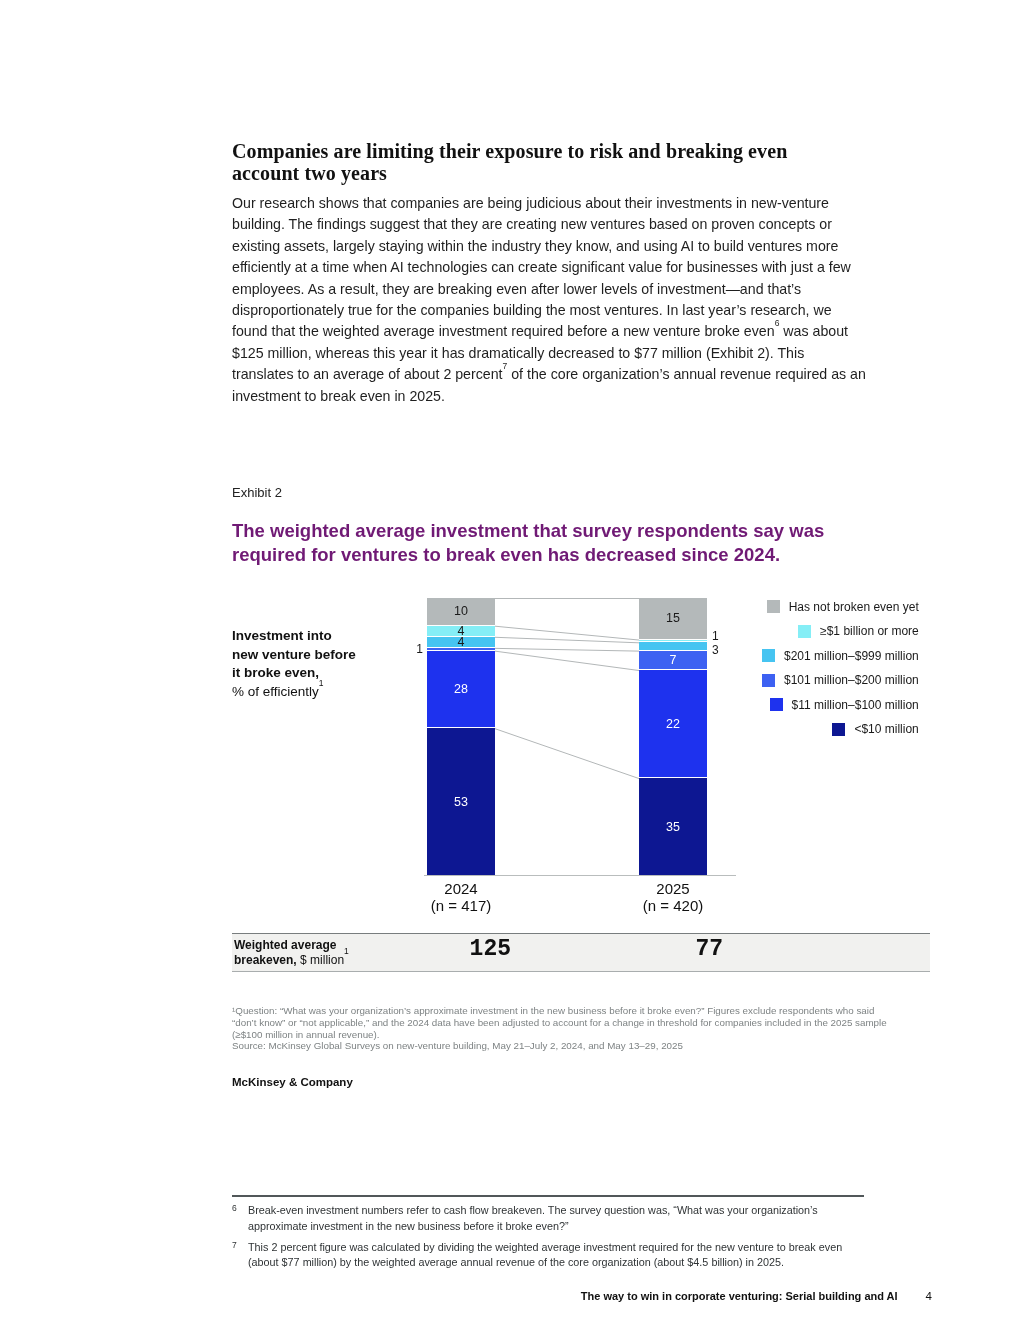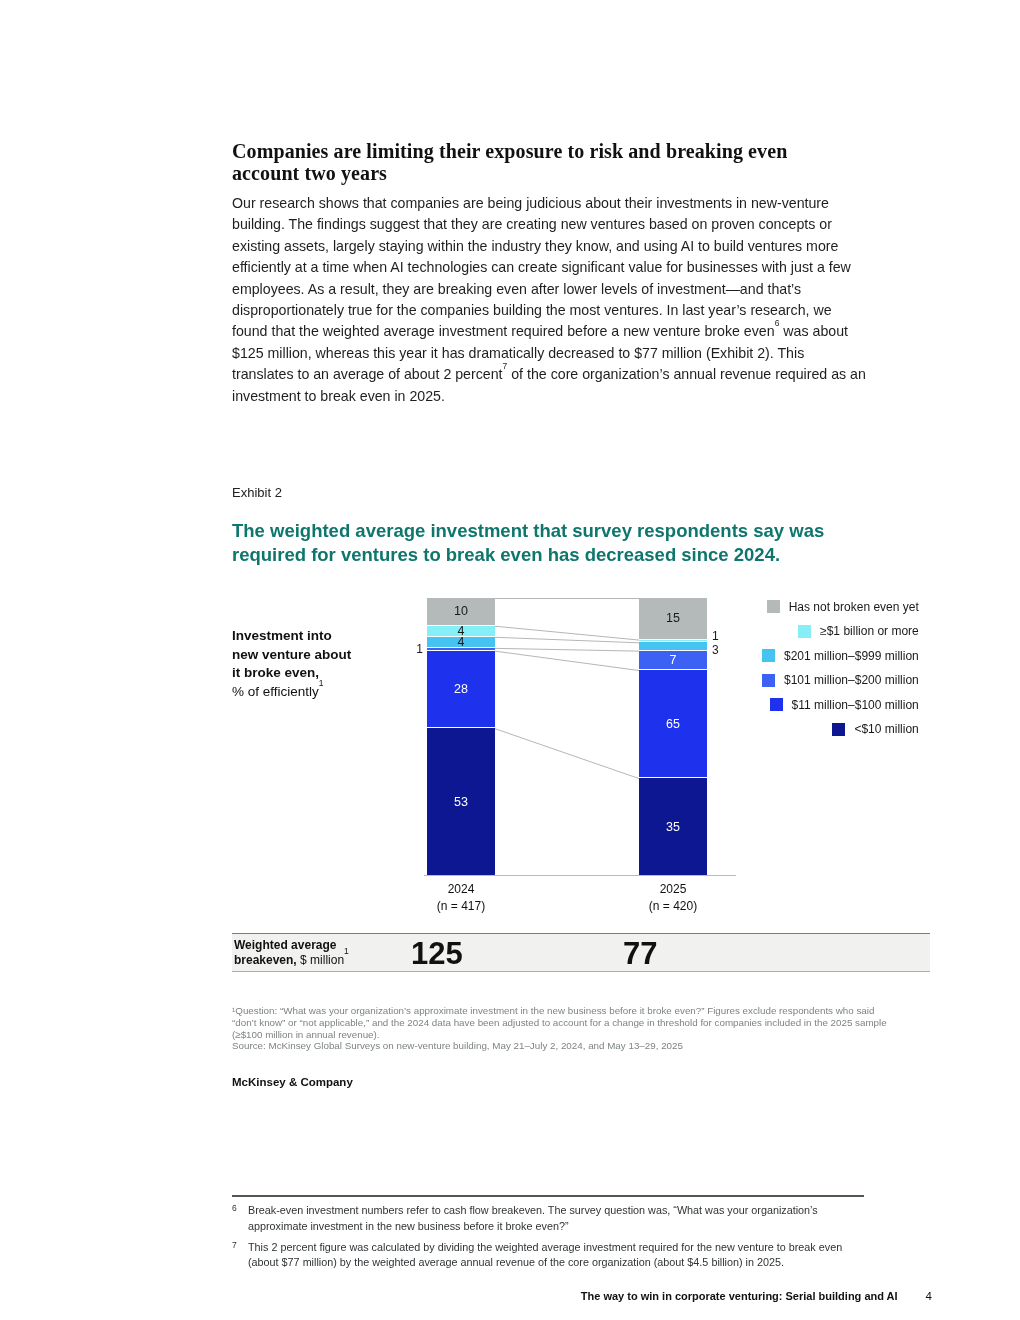--- a/index.html
+++ b/index.html
@@ -6,43 +6,43 @@
   body{width:1020px;height:1320px;background:#ffffff;position:relative;
        font-family:"Liberation Sans",sans-serif;color:#1a1a1a;overflow:hidden;}
   .content{position:absolute;left:232px;top:0;width:700px;}
 
   .section-title{font-family:"Liberation Serif",serif;font-weight:700;font-size:20px;
        line-height:21.5px;margin:141px 0 0 0;color:#111;width:640px;letter-spacing:.1px;}
   .body-text{margin-top:9px;font-size:14.2px;line-height:21.4px;width:636px;color:#1f1f1f;}
   sup.s{font-size:8.5px;position:relative;top:-.5em;line-height:0;}
 
   .exhibit-label{margin-top:78px;font-size:13px;color:#222;}
-  .exhibit-title{margin-top:19px;font-size:18.5px;font-weight:700;line-height:24px;width:650px;color:#0f766e;}
+  .exhibit-title{margin-top:19px;font-size:18.5px;font-weight:700;line-height:24px;width:650px;color:#701a75;}
 
   .chart{position:relative;height:345px;margin-top:21px;width:700px;}
   .chart-ylabel{position:absolute;left:0;top:3px;font-size:13.5px;line-height:18.5px;color:#111;margin-top:36px;}
   .chart-ylabel .b{font-weight:700;}
   .bar{position:absolute;top:10px;width:68px;}
   .seg{width:100%;box-sizing:border-box;border-bottom:1px solid #fff;display:flex;
        align-items:center;justify-content:center;font-size:12.5px;}
   .seg:last-child{border-bottom:none;}
   .outside-label{position:absolute;font-size:12px;color:#1a1a1a;line-height:14px;}
   .baseline{position:absolute;left:192px;top:287px;width:312px;height:1px;background:#b9bdbd;}
-  .axis-label{position:absolute;top:293px;width:90px;text-align:center;font-size:12px;line-height:16.5px;color:#111;}
+  .axis-label{position:absolute;top:293px;width:90px;text-align:center;font-size:15px;line-height:16.5px;color:#111;}
   .legend{position:absolute;left:530px;top:12px;}
   .legend-row{display:flex;align-items:center;margin-bottom:11.5px;height:13px;justify-content:flex-end;}
   .legend-swatch{width:13px;height:13px;margin-right:9px;flex:none;}
   .legend-text{font-size:12px;color:#1a1a1a;white-space:nowrap;}
 
   .weighted-band{position:relative;width:698px;height:37px;background:#f1f1ef;
        border-top:1px solid #787d7e;border-bottom:1px solid #a9adae;}
   .wb-label{position:absolute;left:2px;top:4px;font-size:12px;line-height:14.5px;color:#111;}
   .wb-label .b{font-weight:700;}
-  .wb-value{position:absolute;top:2px;width:100px;text-align:left;
-       font-family:Liberation Sans, sans-serif;font-size:31px;font-weight:700;color:#111;}
+  .wb-value{position:absolute;top:2px;width:100px;text-align:right;
+       font-family:Liberation Mono, monospace;font-size:23px;font-weight:700;color:#111;}
   .wb-value.v0{left:179px;}
   .wb-value.v1{left:391px;}
 
   .exhibit-footnote{margin-top:33px;font-size:9.8px;line-height:11.8px;color:#7e8384;width:692px;}
   .brand{margin-top:24px;font-size:11.5px;font-weight:700;color:#111;}
 
   .bottom-rule{margin-top:107px;width:632px;height:2px;background:#515759;}
   .footnote{display:flex;width:640px;font-size:10.8px;line-height:15.4px;color:#2f3335;margin-top:6px;}
   .fn-marker{width:16px;font-size:8.5px;flex:none;position:relative;top:-2px;}
   .fn-text{width:618px;}
@@ -63,21 +63,21 @@
   <p class="body-text"><span>Our research shows that companies are being judicious about their investments in new-venture building. The findings suggest that they are creating new ventures based on proven concepts or existing assets, largely staying within the industry they know, and using AI to build ventures more efficiently at a time when AI technologies can create significant value for businesses with just a few employees. As a result, they are breaking even after lower levels of investment—and that’s disproportionately true for the companies building the most ventures. In last year’s research, we found that the weighted average investment required before a new venture broke even</span><sup class="s">6</sup><span> was about $125 million, whereas this year it has dramatically decreased to $77 million (Exhibit 2). This translates to an average of about 2 percent</span><sup class="s">7</sup><span> of the core organization’s annual revenue required as an investment to break even in 2025.</span></p>
 
   <div class="exhibit-label">Exhibit 2</div>
 
   <div class="exhibit-title"><span>The weighted average investment that survey respondents say was</span><br>
     <span>required for ventures to break even has decreased since 2024.</span></div>
 
   <div class="chart">
     <div class="chart-ylabel">
       <div class="b">Investment into</div>
-      <div class="b">new venture about</div>
+      <div class="b">new venture before</div>
       <div class="b">it broke even,</div>
       <div><span>% of efficiently</span><sup class="s">1</sup></div>
     </div>
     <div class="baseline"></div>
     <div class="legend">
         <div class="legend-row">
           <span class="legend-swatch" style="background: rgb(180, 185, 186);"></span>
           <span class="legend-text">Has not broken even yet</span>
         </div>
         <div class="legend-row">
@@ -108,21 +108,21 @@
         <div class="seg" style="height: 2.77px; background: rgb(61, 97, 242);"></div>
         <div class="seg" style="height: 77.56px; background: rgb(30, 50, 238); color: rgb(255, 255, 255);">28</div>
         <div class="seg" style="height: 146.81px; background: rgb(13, 23, 146); color: rgb(255, 255, 255);">53</div>
       </div>
       <div class="outside-label" style="top: 54.245px; left: 182px; width: 9px; text-align: right;">1</div>
       <div class="bar" style="left: 407px;">
         <div class="seg" style="height: 41.55px; background: rgb(180, 185, 186); color: rgb(26, 26, 26);">15</div>
         <div class="seg" style="height: 2.77px; background: rgb(133, 238, 246);"></div>
         <div class="seg" style="height: 8.31px; background: rgb(70, 196, 241);"></div>
         <div class="seg" style="height: 19.39px; background: rgb(61, 97, 242); color: rgb(255, 255, 255);">7</div>
-        <div class="seg" style="height: 108.03px; background: rgb(30, 50, 238); color: rgb(255, 255, 255);">65</div>
+        <div class="seg" style="height: 108.03px; background: rgb(30, 50, 238); color: rgb(255, 255, 255);">22</div>
         <div class="seg" style="height: 96.95px; background: rgb(13, 23, 146); color: rgb(255, 255, 255);">35</div>
       </div>
       <div class="outside-label" style="top: 41.205px; left: 480px;">1</div>
       <div class="outside-label" style="top: 55.205px; left: 480px;">3</div>
       <svg width="144" height="280" style="position: absolute; left: 263px; top: 10px; overflow: visible;">
         <line x1="0" y1="0.5" x2="144" y2="0.5" stroke="#b3b7b8" stroke-width="1"></line>
         <line x1="0" y1="28.2" x2="144" y2="42.05" stroke="#b3b7b8" stroke-width="1"></line>
         <line x1="0" y1="39.28" x2="144" y2="44.82" stroke="#b3b7b8" stroke-width="1"></line>
         <line x1="0" y1="50.36" x2="144" y2="53.13" stroke="#b3b7b8" stroke-width="1"></line>
         <line x1="0" y1="53.13" x2="144" y2="72.52" stroke="#b3b7b8" stroke-width="1"></line>

